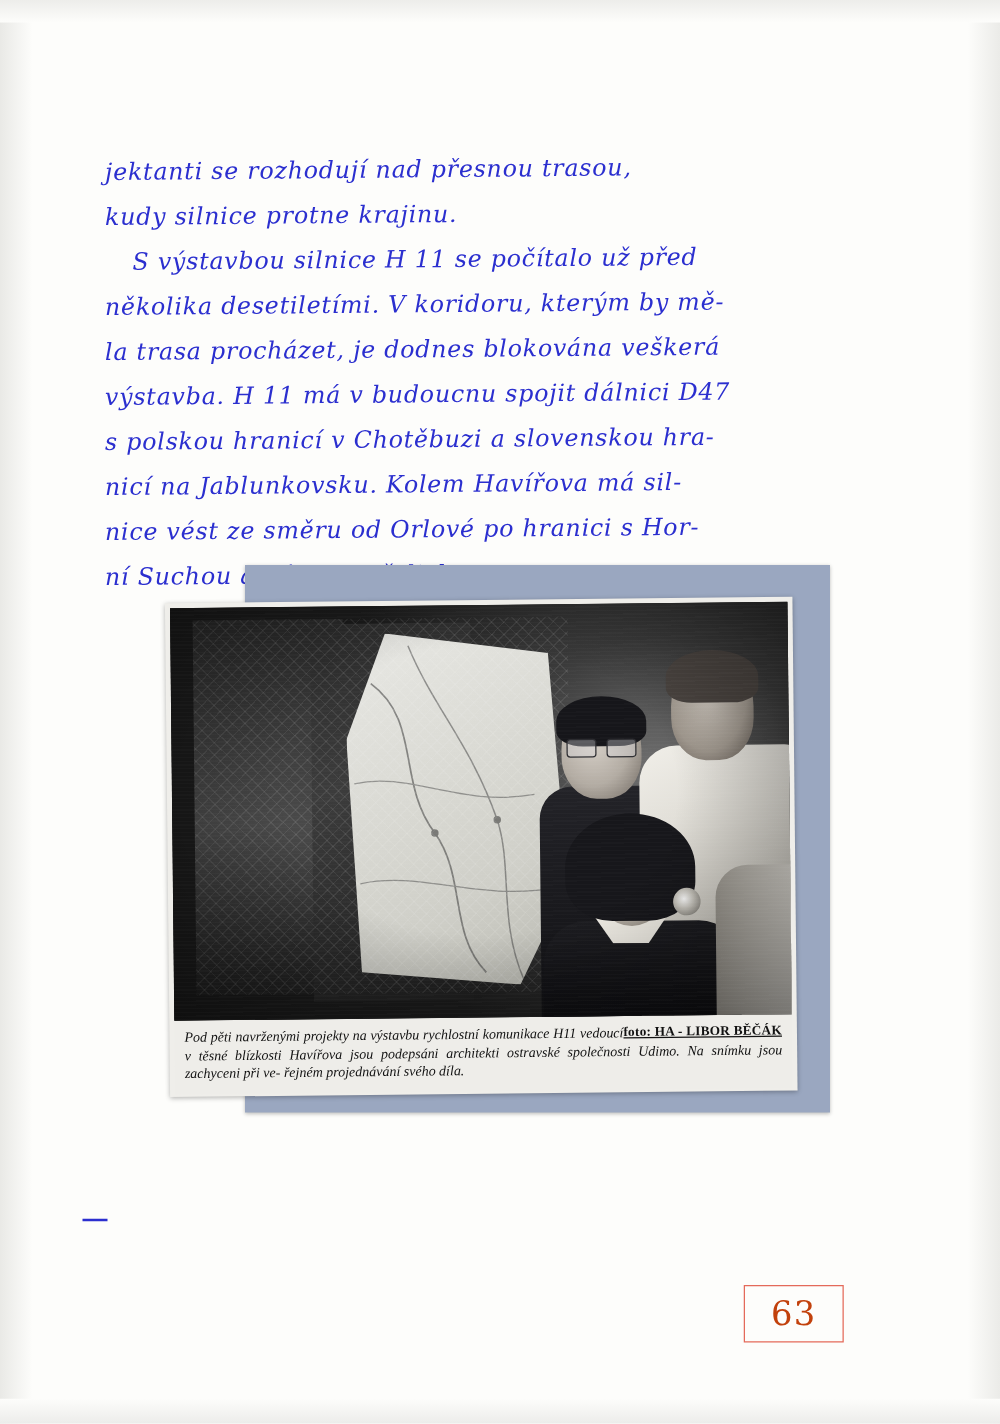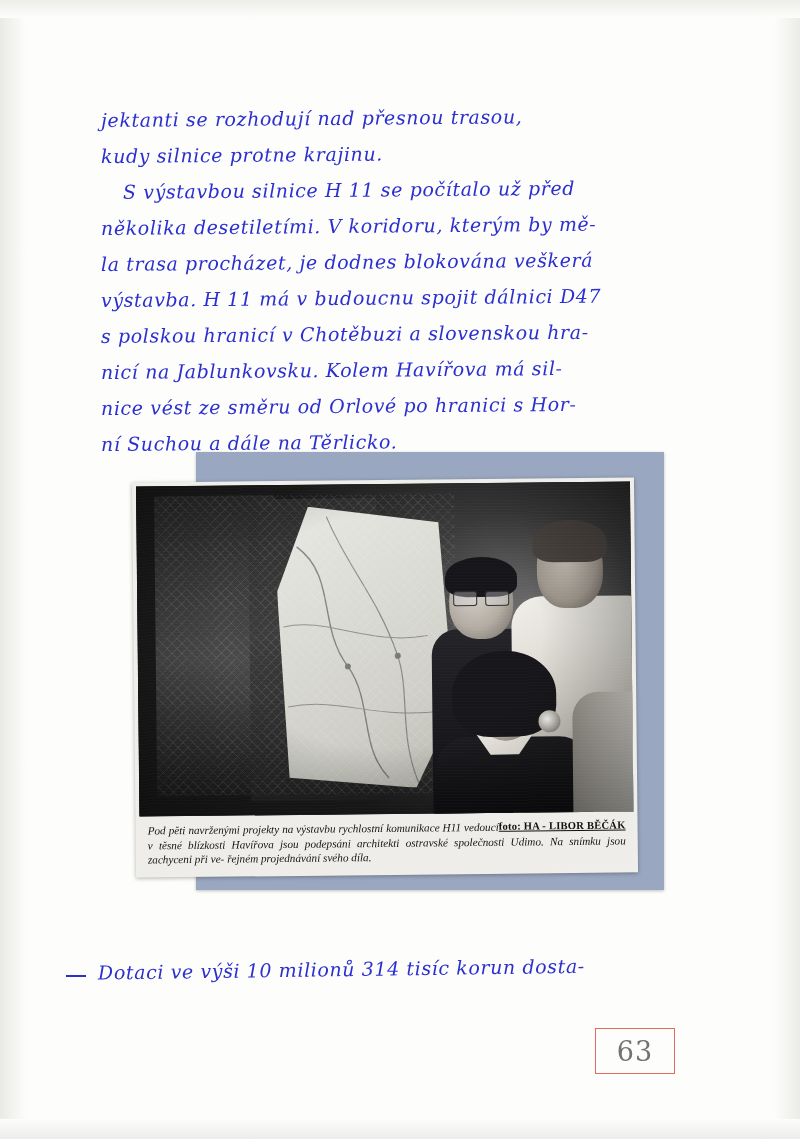--- a/index.html
+++ b/index.html
@@ -53,23 +53,22 @@
     color: #2b2fcf;
     font-family: "DejaVu Serif", serif;
     font-style: italic;
     font-size: 19px;
     line-height: 36px;
     letter-spacing: 0.6px;
     white-space: nowrap;
   }
   .hw-top {
     left: 84px;
-    top: 102px;
+    top: 120px;
     width: 640px;
-    margin-left: 17px;
   }
   .hw-top .line {
     display: block;
     height: 36px;
     transform: rotate(-0.5deg);
     transform-origin: left center;
   }
   .hw-top .line.indent {
     padding-left: 22px;
   }
@@ -306,21 +305,21 @@
     left: 595px;
     top: 1028px;
     width: 78px;
     height: 44px;
     border: 1.6px solid #e46a5a;
     display: flex;
     align-items: center;
     justify-content: center;
   }
   .page-number-box .num {
-    color: #737373;
+    color: #c2410c;
     font-family: "DejaVu Serif", serif;
     font-size: 27px;
     letter-spacing: 1px;
   }
 
   .dash {
     position: absolute;
     left: 66px;
     top: 975px;
     width: 20px;
@@ -402,21 +401,18 @@
 
       <div class="caption">
         <span class="credit">foto: HA - LIBOR BĚČÁK</span>
         <span>Pod pěti navrženými projekty na výstavbu rychlostní komunikace H11 vedoucí v těsné blízkosti Havířova jsou podepsáni architekti ostravské společnosti Udimo. Na snímku jsou zachyceni při ve- řejném projednávání svého díla.</span>
       </div>
 
     </div>
   </div>
 
   <div class="dash"></div>
-  <div class="handwriting hw-bottom">
-    <span class="line" style="padding-left:32px">Dotaci ve výši  10 milionů  314 tisíc korun dosta-</span>
-  </div>
 
   <div class="page-number-box">
     <span class="num">63</span>
   </div>
 
 </div>
 
 </body></html>

